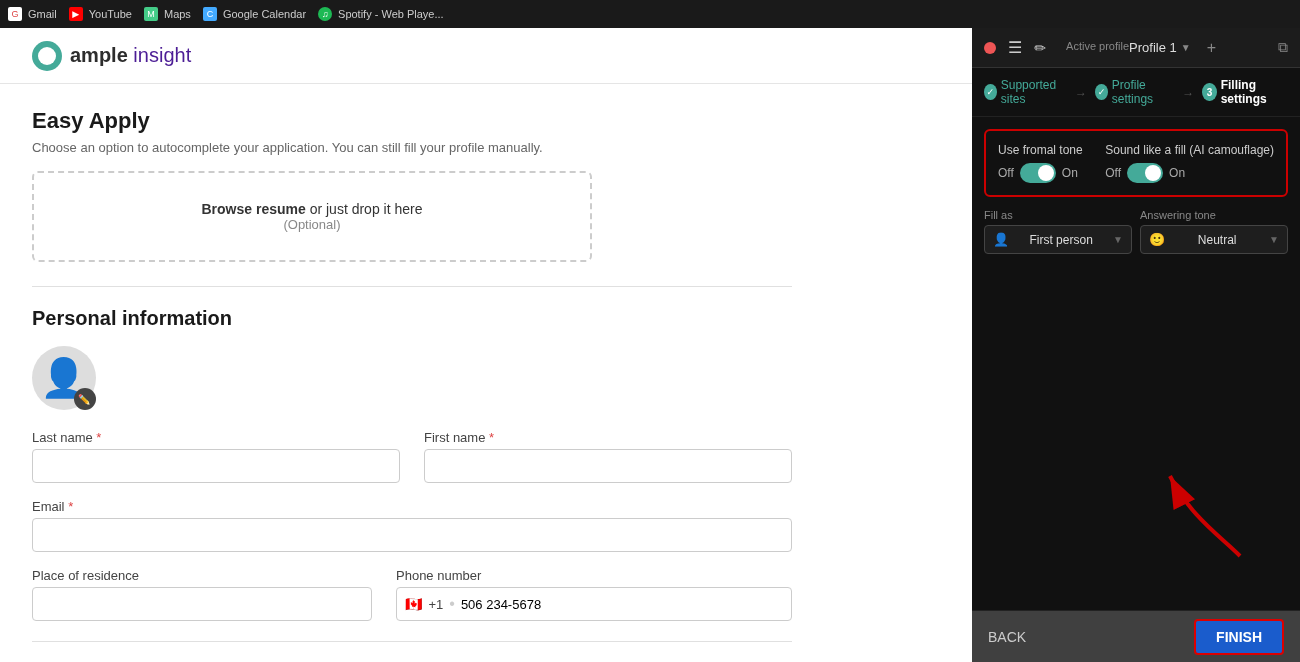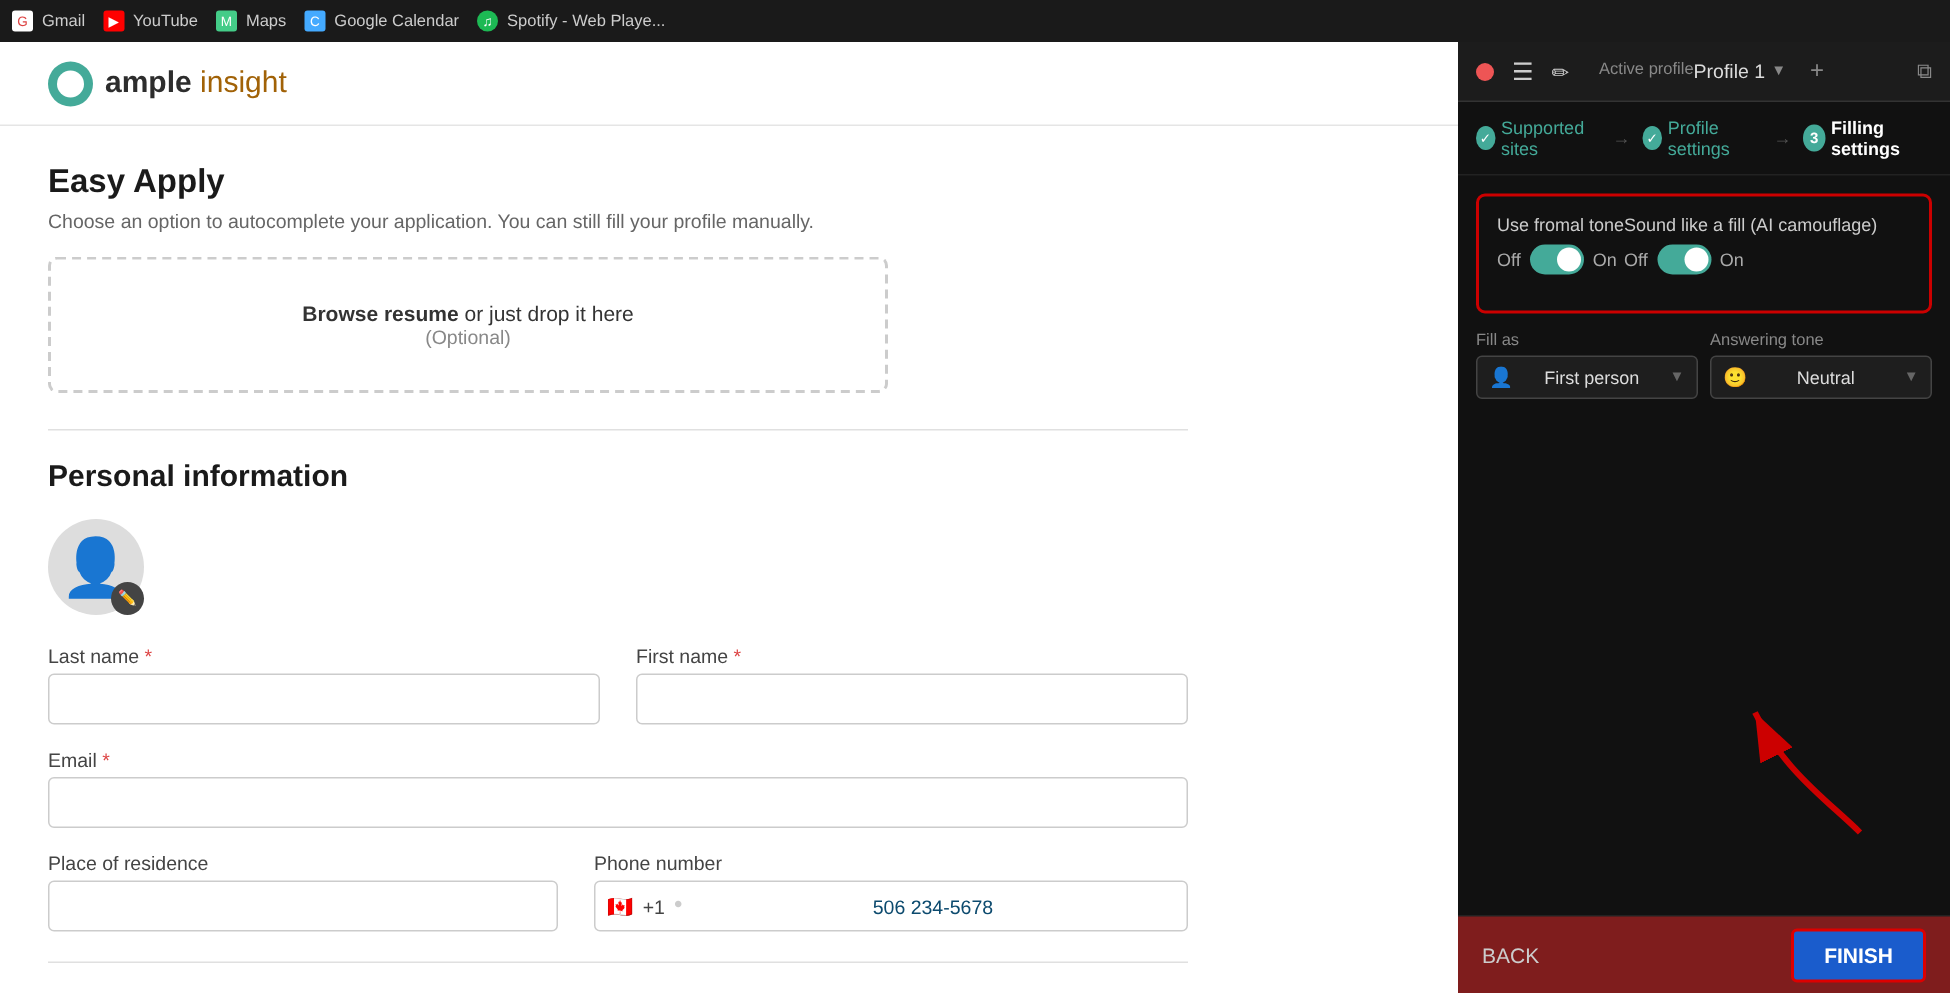--- a/index.html
+++ b/index.html
@@ -85,21 +85,21 @@
     .form-row { display: flex; gap: 24px; margin-bottom: 16px; width: 760px; }
     .form-group { display: flex; flex-direction: column; flex: 1; }
     .form-label { font-size: 13px; color: #444; margin-bottom: 4px; }
     .required { color: #d44; }
     .form-input { border: 1px solid #ccc; border-radius: 4px; height: 34px; padding: 0 10px; font-size: 14px; background: #fff; width: 100%; }
 
     .phone-input-wrapper { display: flex; align-items: center; border: 1px solid #ccc; border-radius: 4px; height: 34px; padding: 0 8px; gap: 6px; background: #fff; }
     .flag { font-size: 14px; }
     .phone-code { font-size: 13px; color: #444; }
     .phone-sep { color: #ccc; }
-    .phone-num { border: none; outline: none; font-size: 13px; color: #0c4a6e; background: transparent; flex: 1; text-align: center; }
+    .phone-num { border: none; outline: none; font-size: 13px; color: #000000; background: transparent; flex: 1; }
 
     
     .exp-section { margin-top: 20px; border-top: 1px solid #e0e0e0; padding-top: 20px; display: flex; justify-content: space-between; align-items: center; width: 760px; }
 
     
     .panel-overlay {
       position: absolute;
       top: 0;
       right: 0;
       width: 328px;
@@ -149,21 +149,21 @@
     .step-num { width: 18px; height: 18px; background: #4a9; border-radius: 50%; display: flex; align-items: center; justify-content: center; font-size: 10px; font-weight: 700; color: #fff; }
     .step-label { font-size: 12px; font-weight: 600; }
 
     
     .settings-box {
       border: 2px solid #c00;
       border-radius: 6px;
       margin: 12px;
       padding: 12px;
     }
-    .settings-row { display: flex; align-items: flex-start; margin-bottom: 12px; }
+    .settings-row { display: flex; justify-content: space-between; align-items: flex-start; }
     .setting-item { display: flex; flex-direction: column; gap: 6px; }
     .setting-title { font-size: 12px; color: #ccc; }
     .toggle-row { display: flex; align-items: center; gap: 6px; font-size: 12px; color: #aaa; }
     .toggle { width: 36px; height: 20px; background: #4a9; border-radius: 10px; position: relative; cursor: pointer; }
     .toggle-knob { position: absolute; right: 2px; top: 2px; width: 16px; height: 16px; background: #fff; border-radius: 50%; }
 
     
     .selects-row { display: flex; gap: 8px; padding: 0 12px 12px; }
     .select-group { display: flex; flex-direction: column; gap: 4px; flex: 1; }
     .select-label { font-size: 11px; color: #888; }
@@ -181,21 +181,21 @@
     }
     .red-arrow {
       position: absolute;
       bottom: 40px;
       right: 50px;
     }
 
     
     .panel-footer {
       height: 52px;
-      background: #7f1d1d;
+      background: #404040;
       border-top: 1px solid #222;
       display: flex;
       align-items: center;
       justify-content: space-between;
       padding: 17px 16px;
     }
     .back-btn { font-size: 14px; color: #ccc; background: transparent; border: none; cursor: pointer; font-weight: 500; }
     .finish-btn {
       background: #1a5ccc;
       border: 2px solid #d00;
@@ -234,21 +234,21 @@
 </div>
 
 <div class="page-bg">
 
   <div class="site-header">
     <div class="logo-area">
       <div class="logo-circle">
         <div class="logo-inner"></div>
       </div>
       <span style="font-size:20px;font-weight:600;color:#2d2d2d;">
-        <span>ample</span><span style="color:#a16207;font-weight:300;"> insight</span>
+        <span>ample</span><span style="color:#4c1d95;font-weight:300;"> insight</span>
       </span>
     </div>
     <div class="company-info">
       <div class="company-name">Front End and</div>
       <div class="company-addr">
         <span>📍</span>
         <span>245 Yorkland Blvd, No</span>
       </div>
     </div>
   </div>

